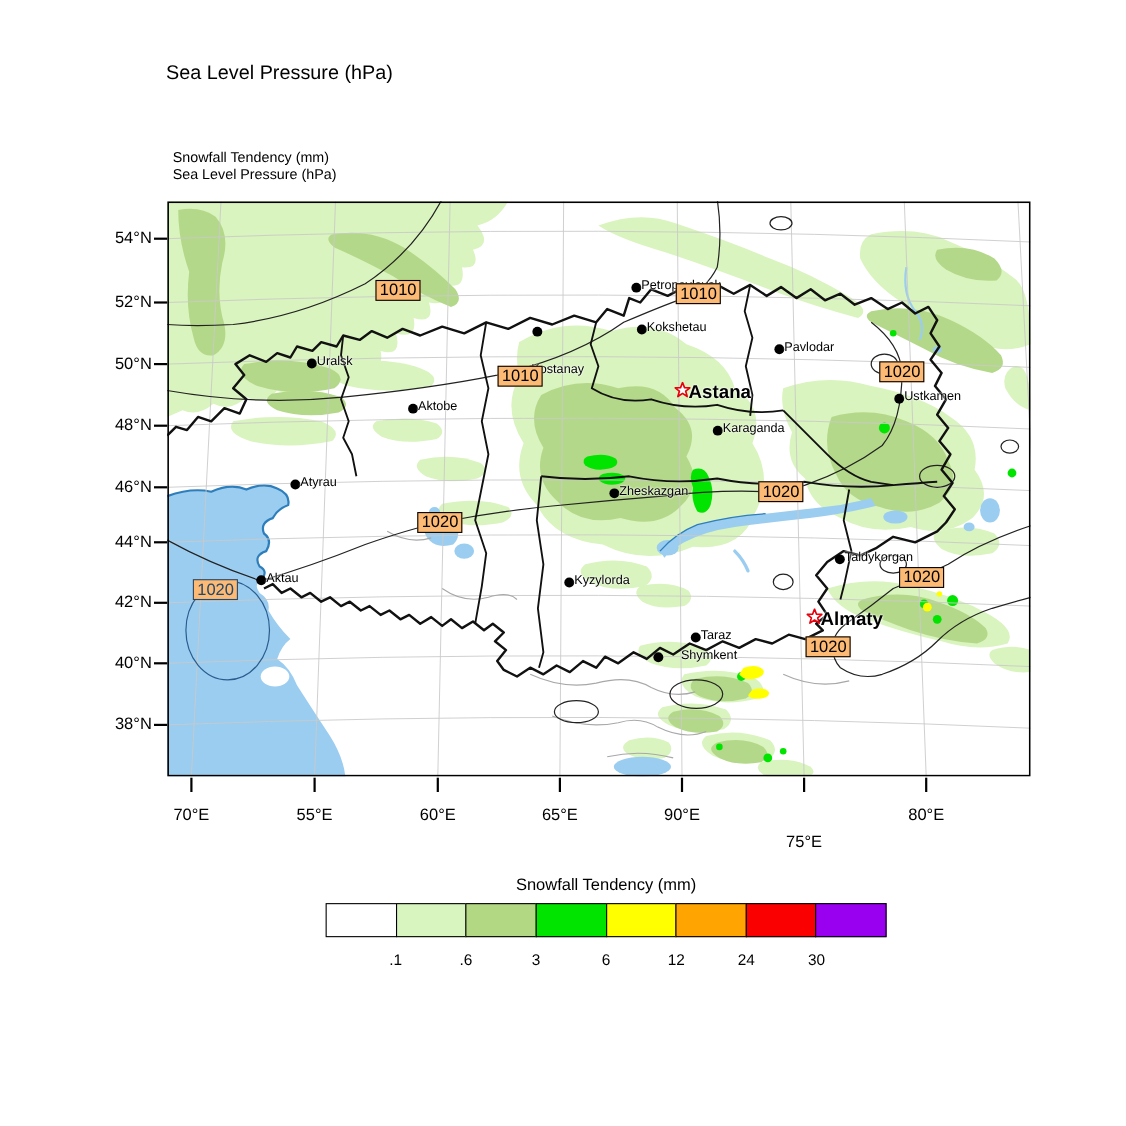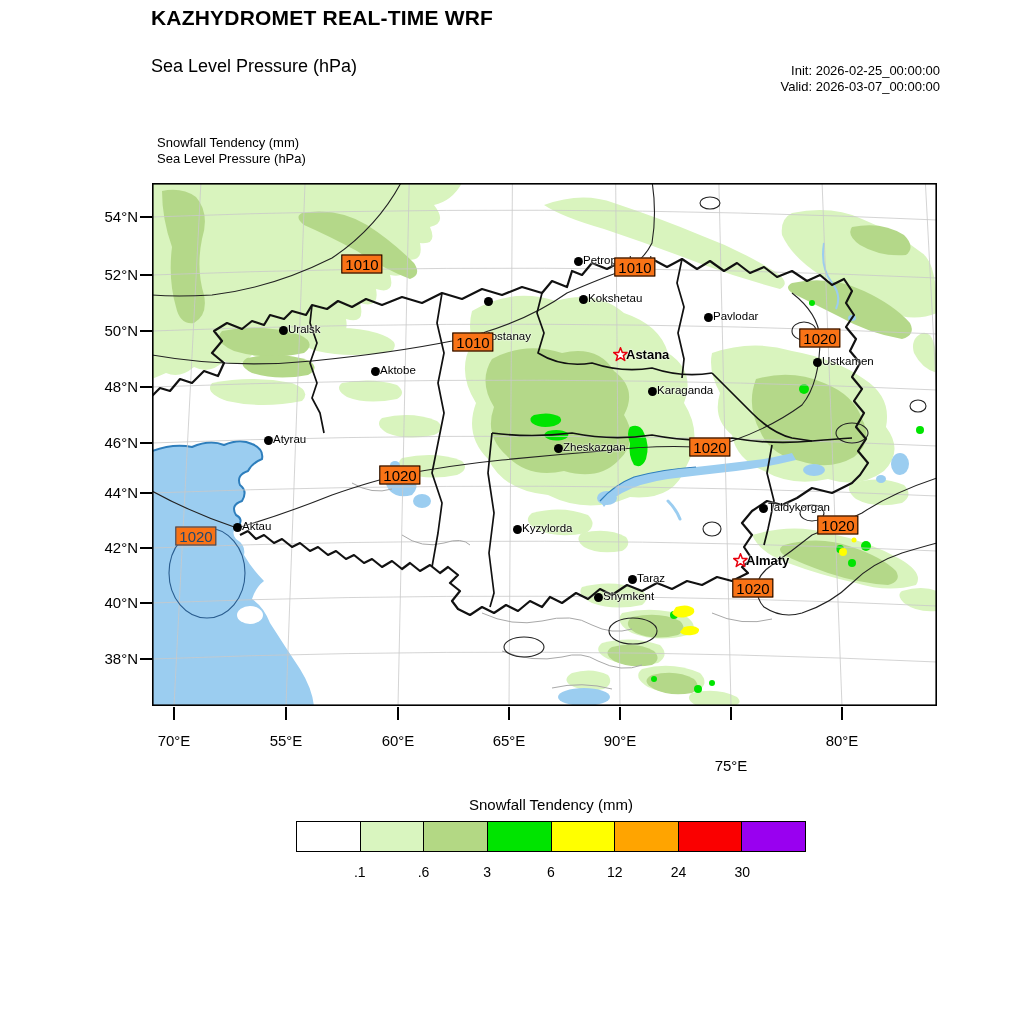--- a/index.html
+++ b/index.html
@@ -9,51 +9,46 @@
   
   #hdr-title{left:151px;top:6px;font-size:21px;font-weight:bold;letter-spacing:0.2px;}
   #hdr-line2{left:151px;top:33px;font-size:18px;}
   #hdr-line3{left:151px;top:56px;font-size:18px;}
   #hdr-init{right:84px;top:63px;font-size:13px;text-align:right;line-height:16px;}
   
   #maplegend{left:157px;top:135px;font-size:13px;line-height:15.5px;}
   
   #map-wrap{left:152px;top:183px;width:785px;height:523px;}
   #map-svg{position:absolute;left:0;top:0;}
-  .plabel{position:absolute;transform:translate(-50%,-50%);background:#f97316;
+  .plabel{position:absolute;transform:translate(-50%,-50%);background:#fdba74;
           border:1.2px solid #333;padding:0 3px;font-size:15px;line-height:17px;white-space:nowrap;}
   .city{position:absolute;}
   .city-dot{position:absolute;width:9px;height:9px;border-radius:50%;background:#000;}
   .city-name{position:absolute;font-size:11.5px;white-space:nowrap;
              text-shadow:0 0 2px #fff,0 0 2px #fff;}
-  .city-name.cap{font-weight:bold;font-size:13px;}
+  .city-name.cap{font-weight:bold;font-size:17px;}
   
   .lat-tick{position:absolute;width:12px;height:2px;background:#000;}
   .lat-label{position:absolute;width:58px;text-align:right;font-size:15px;}
   .lon-tick{position:absolute;width:2px;height:13px;background:#000;}
   .lon-label{position:absolute;width:56px;text-align:center;font-size:15px;}
   
   #cb-title{left:296px;top:796px;width:510px;text-align:center;font-size:15px;}
   #cb-bar{left:296px;top:821px;width:510px;height:31px;display:flex;}
   .cb-seg{flex:1 1 auto;border:1px solid #000;margin-left:-1px;}
   .cb-seg:first-child{margin-left:0;}
   #cb-ticks{left:296px;top:864px;width:510px;height:18px;}
   .cb-tick{position:absolute;width:44px;text-align:center;font-size:14px;}
 </style>
 </head>
 <body>
 
 <div id="page">
 
-  <div class="abs" id="hdr-title">KAZHYDROMET REAL-TIME WRF</div>
   <div class="abs" id="hdr-line3">Sea Level Pressure  (hPa)</div>
-  <div class="abs" id="hdr-init">
-    <div>Init: 2026-02-25_00:00:00</div>
-    <div>Valid: 2026-03-07_00:00:00</div>
-  </div>
 
   <div class="abs" id="maplegend">
     <div>Snowfall Tendency   (mm)</div>
     <div>Sea Level Pressure   (hPa)</div>
   </div>
 
   <div class="abs" id="map-wrap">
     <svg id="map-svg" width="785" height="523" viewBox="0 0 785 523">
 
       <g fill="#d9f4be" stroke="none">
@@ -262,21 +257,21 @@
               <polygon points="10,1 12.4,7.2 19,7.4 13.8,11.5 15.7,18 10,14.2 4.3,18 6.2,11.5 1,7.4 7.6,7.2" fill="#ffffff" stroke="#e8000d" stroke-width="2" stroke-linejoin="round"></polygon>
             </svg></div>
           <div class="city-name cap abs" style="left: 594px; top: 370px;">Almaty</div>
         </div>
         <div class="city">
           <div class="city-dot abs" style="left: 475.5px; top: 391.5px;"></div>
           <div class="city-name abs" style="left: 485px; top: 389px;">Taraz</div>
         </div>
         <div class="city">
           <div class="city-dot abs" style="left: 441.5px; top: 409.5px;"></div>
-          <div class="city-name abs" style="left: 451px; top: 407px;">Shymkent</div>
+          <div class="city-name abs" style="left: 451px; top: 407px; padding-left: 16px;">Shymkent</div>
         </div>
       </div>
     <div id="plabel-layer" class="abs" style="left:0;top:0;width:785px;height:523px;">
         <div class="plabel" style="left: 210px; top: 81px; color: rgb(0, 0, 0); border-color: rgb(0, 0, 0);">1010</div>
         <div class="plabel" style="left: 483px; top: 84px; color: rgb(0, 0, 0); border-color: rgb(0, 0, 0);">1010</div>
         <div class="plabel" style="left: 321px; top: 159px; color: rgb(0, 0, 0); border-color: rgb(0, 0, 0);">1010</div>
         <div class="plabel" style="left: 668px; top: 155px; color: rgb(0, 0, 0); border-color: rgb(0, 0, 0);">1020</div>
         <div class="plabel" style="left: 558px; top: 264px; color: rgb(0, 0, 0); border-color: rgb(0, 0, 0);">1020</div>
         <div class="plabel" style="left: 248px; top: 292px; color: rgb(0, 0, 0); border-color: rgb(0, 0, 0);">1020</div>
         <div class="plabel" style="left: 44px; top: 353px; color: rgb(34, 72, 110); border-color: rgb(34, 72, 110);">1020</div>

